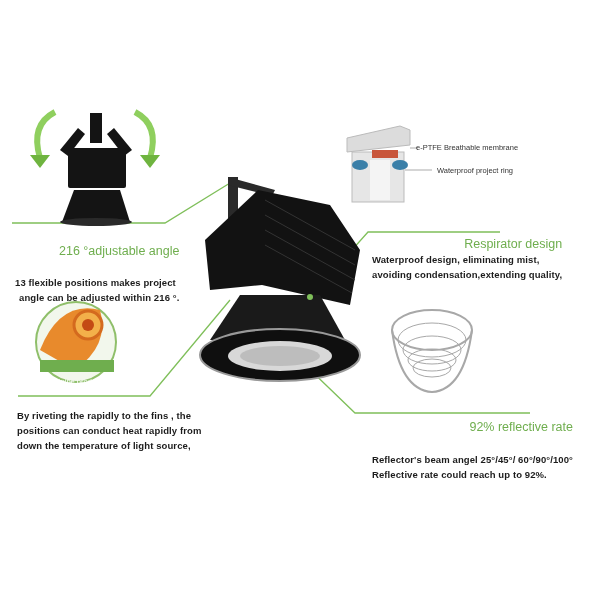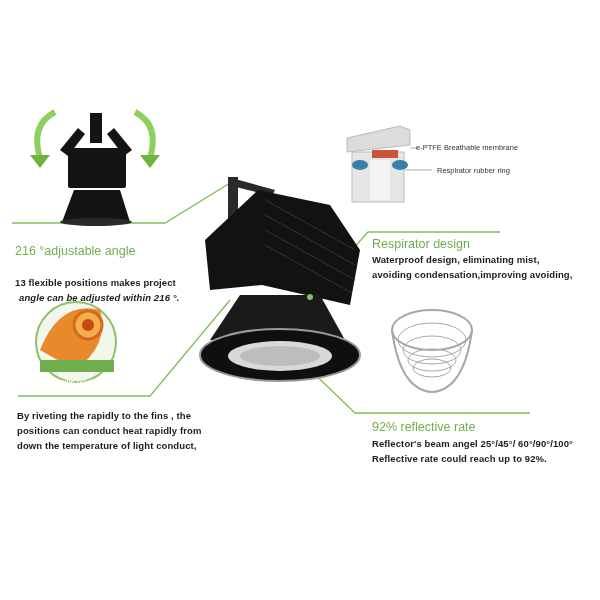--- a/index.html
+++ b/index.html
@@ -1,18 +1,18 @@
 <!DOCTYPE html>
 <html><head>
 <meta charset="utf-8">
 <style>
   html,body{margin:0;padding:0;background:#fff;}
   #root{position:relative;width:600px;height:600px;overflow:hidden;background:#fff;font-family:"Liberation Sans",sans-serif;}
   .abs{position:absolute;}
-  .h{color:#6fae4e;font-size:12.5px;white-space:nowrap;}
+  .h{color:#6fae4e;font-size:12.5px;white-space:nowrap;text-align:right;}
   .b{color:#1c1c1c;font-size:9.5px;font-weight:bold;line-height:15px;white-space:nowrap;letter-spacing:0.1px;}
   .lbl{color:#333;font-size:7.5px;white-space:nowrap;}
   svg{position:absolute;left:0;top:0;}
 </style>
 </head>
 <body>
 
 <div id="root">
 
   <svg width="600" height="600">
@@ -82,39 +82,39 @@
       <path d="M40,350 Q60,300 100,310 Q110,345 75,370 Z" fill="#e88a2c"></path>
       <circle cx="88" cy="325" r="14" fill="#f3b04a" stroke="#d46a1e" stroke-width="3"></circle>
       <circle cx="88" cy="325" r="6" fill="#c44a14"></circle>
       <rect x="40" y="360" width="74" height="12" fill="#6fae4e"></rect>
     </g>
   </svg>
 
   <div class="abs" style="left:46px;top:361px;color:#fff;font-size:7.5px;white-space:nowrap;margin-top:16px;">heatpipe product</div>
 
   <div class="abs lbl" style="left:416px;top:143px;">e-PTFE Breathable membrane</div>
-  <div class="abs lbl" style="left:437px;top:166px;">Respirator rubber ring</div>
+  <div class="abs lbl" style="left:437px;top:166px;">Waterproof project ring</div>
 
   <div class="abs" style="left:15px;top:244px;">
     <div class="h">216 °adjustable angle</div>
     <div class="b" style="margin-top:17px;">13 flexible positions makes project</div>
-    <div class="b" style="padding-left:4px;font-style:italic;">angle can be adjusted within 216 °.</div>
+    <div class="b" style="padding-left:4px;">angle can be adjusted within 216 °.</div>
   </div>
 
   <div class="abs" style="left:17px;top:402px;">
     <div class="b" style="margin-top:6px;">By riveting the rapidly to the fins , the</div>
     <div class="b">positions can conduct  heat rapidly from</div>
-    <div class="b">down the  temperature of light conduct,</div>
+    <div class="b">down the  temperature of light source,</div>
   </div>
 
   <div class="abs" style="left:372px;top:237px;">
     <div class="h">Respirator  design</div>
     <div class="b" style="margin-top:1px;">Waterproof  design, eliminating mist,</div>
-    <div class="b">avoiding condensation,improving avoiding,</div>
+    <div class="b">avoiding condensation,extending quality,</div>
   </div>
 
   <div class="abs" style="left:372px;top:420px;">
     <div class="h">92% reflective rate</div>
-    <div class="b" style="margin-top:2px;">Reflector's beam angel  25°/45°/ 60°/90°/100°</div>
+    <div class="b" style="margin-top:18px;">Reflector's beam angel  25°/45°/ 60°/90°/100°</div>
     <div class="b">Reflective rate could reach up to 92%.</div>
   </div>
 
 </div>
 
 </body></html>

